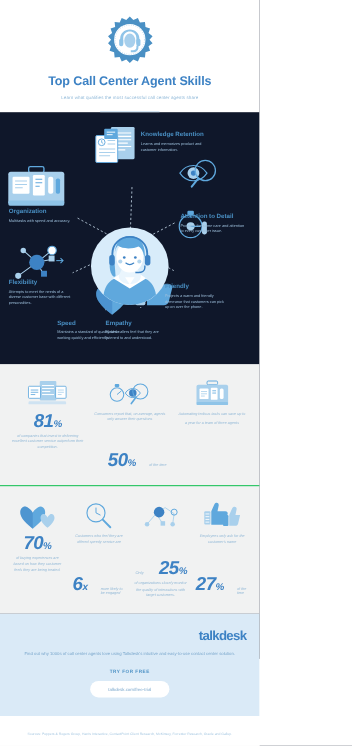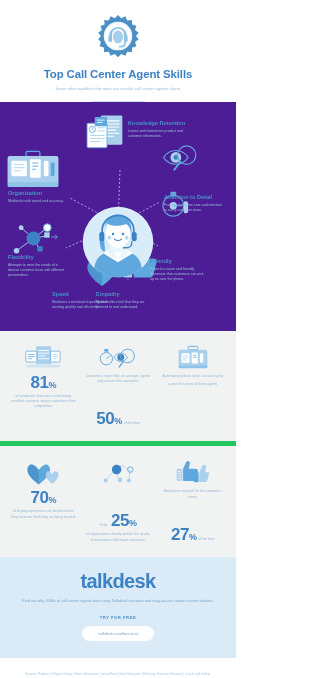--- a/index.html
+++ b/index.html
@@ -4,21 +4,21 @@
 <style>
   * { margin:0; padding:0; box-sizing:border-box; }
   html,body{ background:#ffffff; }
   body{
     width:236px; height:678px;
     font-family:"Liberation Sans", sans-serif;
     color:#4a90c4;
     overflow:hidden;
     position:relative;
   }
-  .page{ width:236px; height:599px; position:relative; background:#4c1d95; }
+  .page{ width:236px; height:599px; position:relative; background:#0f172a; }
 
   
   .header{ padding-top:14px; text-align:center; background:#fff; }
   .badge{ width:46px; height:46px; margin:0 auto; display:block; }
   .title{
     font-size:11.4px; font-weight:bold; color:#3d82c4;
     letter-spacing:-0.1px; margin-top:8px; line-height:1.1;
   }
   .subtitle{
     font-size:4.1px; color:#8fb8d8; line-height:1.55;
@@ -48,36 +48,36 @@
   .s-flexibility{ left:8px; top:148px; }
   .s-organization{ left:8px; top:84px; }
 
   .ill{ position:absolute; }
   .ill svg{ display:block; }
 
   
   .agent{ position:absolute; left:82px; top:100px; width:72px; height:72px; }
 
   
-  .stats{ background:#f1f2f2; padding:12px 6px 14px; }
-  .stats.second{ border-top:5px solid #22c55e; }
+  .stats{ background:#f1f2f2; padding:12px 6px 14px;font-style:italic; }
+  .stats.second{ border-top:1px solid #22c55e; }
   .row{ display:flex; align-items:flex-start; justify-content:center; }
   .cell{ flex:1; padding:0 4px; text-align:center; }
   .cell .icon{ height:28px; display:flex; align-items:flex-end; justify-content:center; margin-bottom:3px; }
   .big{ font-size:17px; font-weight:bold; color:#3d82c4; line-height:1; letter-spacing:-0.5px; }
   .big .unit{ font-size:9px; font-weight:bold; }
   .cap{ font-size:3.4px; color:#93b9d7; line-height:1.55; margin-top:3px; }
   .pre{ font-size:3.4px; color:#93b9d7; line-height:1.55; margin-bottom:3px; }
-  .inline{ display:flex; align-items:baseline; justify-content:center; gap:2px;margin-top:26px; }
+  .inline{ display:flex; align-items:baseline; justify-content:flex-end; gap:12px;margin-top:26px; }
   .inline .side{ font-size:3.4px; color:#93b9d7; line-height:1.25; text-align:left; }
   .onlylbl{ font-size:3.6px; color:#93b9d7; margin-right:2px; }
 
   
   .cta{ background:#daeaf7; padding:14px 12px 17px; text-align:center; }
-  .logo{ font-size:20px; font-weight:bold; color:#3d82c4; letter-spacing:-0.6px; line-height:1; }
+  .logo{ font-size:12px; font-weight:bold; color:#3d82c4; letter-spacing:-0.6px; line-height:1;text-align:right; }
   .cta-copy{ font-size:3.9px; color:#7aa7cc; line-height:1.7; margin-top:7px; }
   .try{ font-size:4.2px; font-weight:bold; color:#4a90c4; letter-spacing:0.5px; margin-top:10px; }
   .pill{
     display:inline-block; background:#fff; border-radius:10px;
     padding:5px 16px; margin-top:6px;
     font-size:4px; color:#7aa7cc;
   }
 
   
   .footer{ background:#fff; padding:14px 24px 10px; text-align:center; }
@@ -352,20 +352,34 @@
           <svg width="34" height="24" viewBox="0 0 48 34">
             <path d="M18 32 C5 22 2 16 2 11 C2 5 7 2 11 4.5 C13.5 6 16.5 8.5 18 11.5 C19.5 8.5 22.5 6 25 4.5 C29 2 34 5 34 11 C34 16 31 22 18 32Z" fill="#5fa8dd"></path>
             <path d="M18 11.5 C16.5 8.5 13.5 6 11 4.5 C7 2 2 5 2 11 C2 16 5 22 18 32Z" fill="#3d82c4" opacity="0.5"></path>
             <path d="M37 31 C30 25 28 21 28 18 C28 14 31 12 33.5 13.5 C35 14.5 36.3 16 37 17.8 C37.7 16 39 14.5 40.5 13.5 C43 12 46 14 46 18 C46 21 44 25 37 31Z" fill="#a9d0ec"></path>
           </svg>
         </div>
         <div class="big"><span>70</span><span class="unit">%</span></div>
         <div class="cap">of buying experiences are based on how they customer feels they are being treated.</div>
       </div>
 
+      <div class="cell">
+        <div class="icon">
+          <svg width="30" height="26" viewBox="0 0 42 38">
+            <circle cx="17" cy="15" r="12" fill="none" stroke="#5fa8dd" stroke-width="1.5"></circle>
+            <path d="M17 15 L17 8 M17 15 L23 18" stroke="#5fa8dd" stroke-width="1.3"></path>
+            <path d="M26 24 L36 34" stroke="#5fa8dd" stroke-width="2.6" stroke-linecap="round"></path>
+          </svg>
+        </div>
+        <div class="pre">Customers who feel they are offered speedy service are</div>
+        <div class="inline">
+          <div class="big"><span>6</span><span class="unit">x</span></div>
+          <div class="side">more likely to be engaged</div>
+        </div>
+      </div>
 
       <div class="cell">
         <div class="icon">
           <svg width="34" height="26" viewBox="0 0 48 38">
             <g stroke="#a9d0ec" stroke-width="1.2" fill="none">
               <path d="M6 30 L18 16 M18 16 L30 8 M30 8 L42 16 M18 16 L26 28 M42 16 L40 30"></path>
             </g>
             <circle cx="22" cy="14" r="7" fill="#3d82c4"></circle>
             <circle cx="6" cy="30" r="3" fill="#a9d0ec"></circle>
             <circle cx="40" cy="30" r="3" fill="#a9d0ec"></circle>

